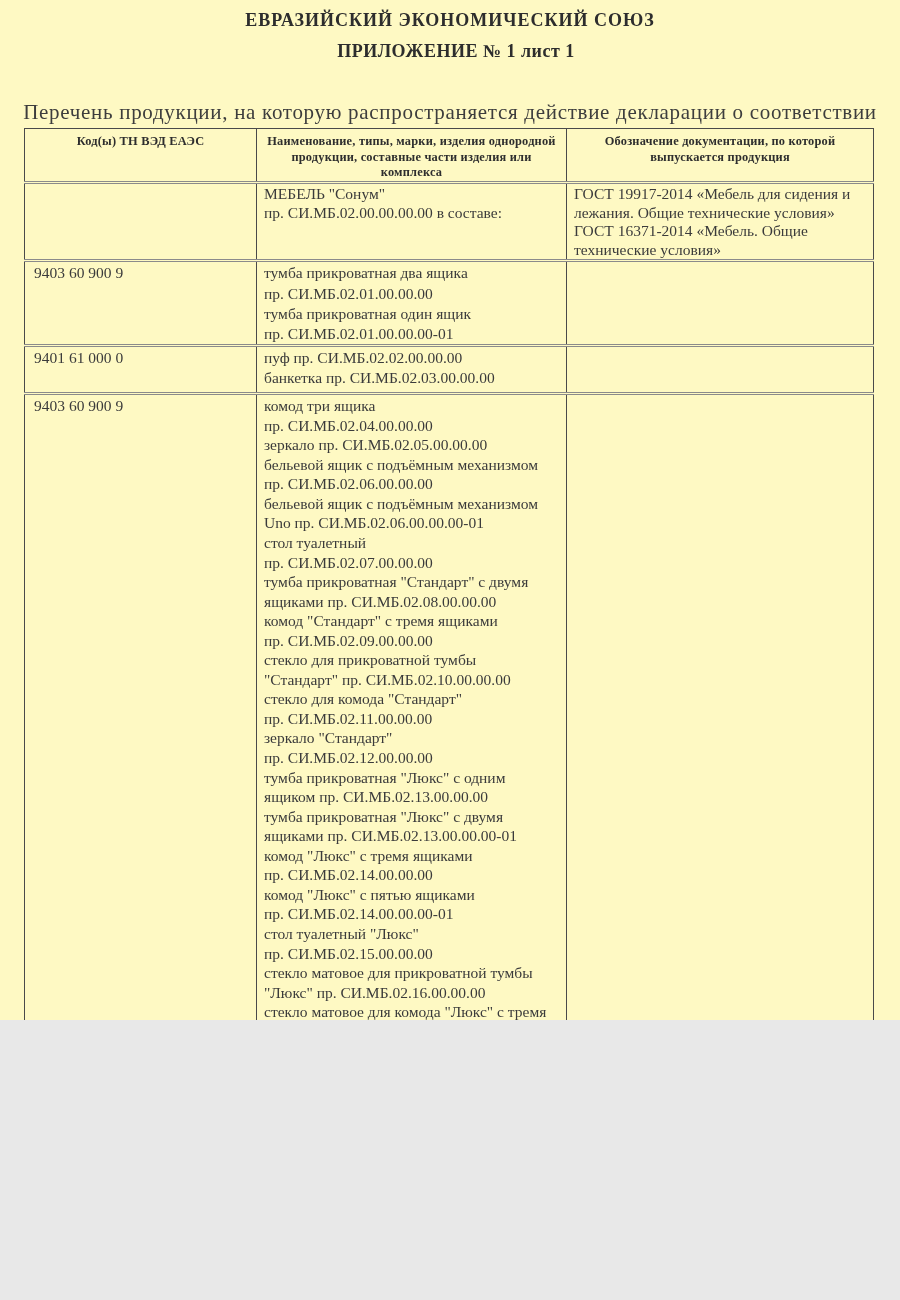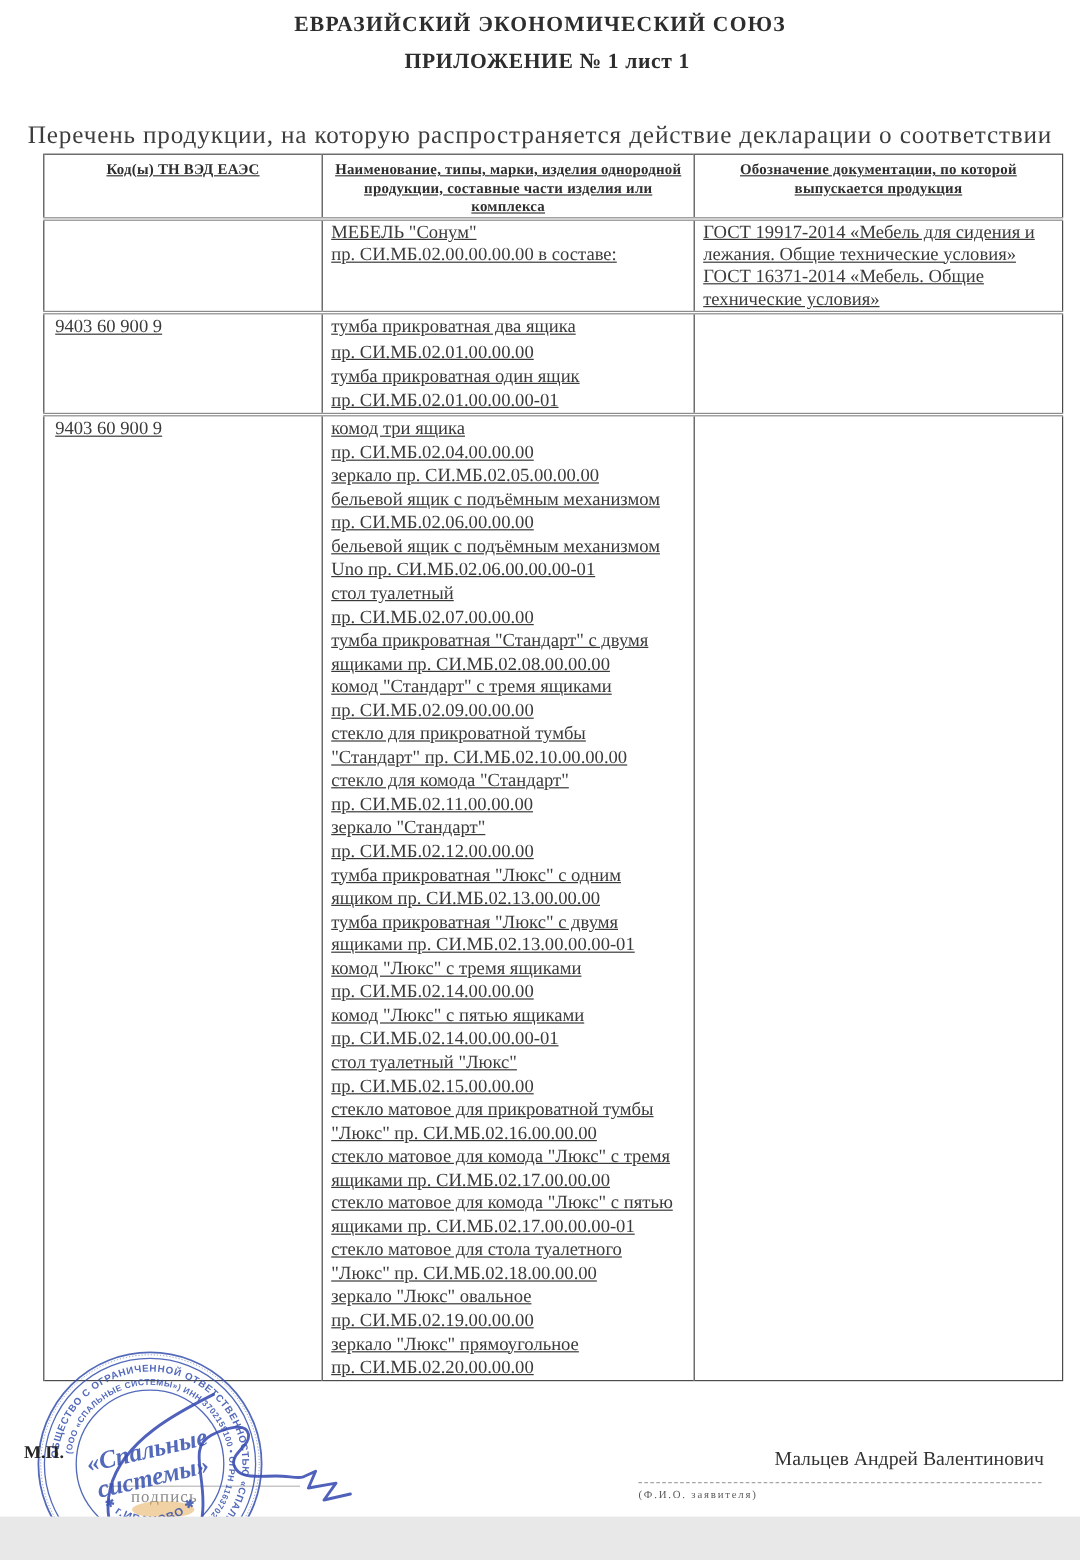--- a/index.html
+++ b/index.html
@@ -1,28 +1,28 @@
 <!DOCTYPE html>
 <html><head>
 <meta charset="utf-8">
 <style>
   html,body{margin:0;padding:0;background:#e8e8e8;}
   .page{
-    position:relative;width:900px;height:1264px;background:#ffffff;overflow:hidden;
+    position:relative;width:900px;height:1020px;background:#fef9c3;overflow:hidden;
     font-family:"Liberation Serif", serif;color:#3a3a3a;margin:0 auto;
   }
   .doc-header{position:absolute;top:10px;left:0;width:100%;text-align:center;font-weight:bold;color:#2d2d2d;}
   .h1{font-size:18px;letter-spacing:1px;margin-bottom:10px;white-space:nowrap;}
   .h2{font-size:18px;letter-spacing:.5px;margin-bottom:9px;white-space:nowrap;padding-left:12px;}
   .h3{font-size:19px;letter-spacing:.4px;white-space:nowrap;}
   .subtitle{position:absolute;top:100px;left:0;width:100%;text-align:center;font-size:21px;letter-spacing:.7px;color:#3d3d3d;white-space:nowrap;}
 
   table.products{
-    position:absolute;left:36px;top:128px;width:849px;
-    border-collapse:collapse;table-layout:fixed;border:1.6px solid #4a4a4a;text-decoration:underline;
+    position:absolute;left:24px;top:128px;width:849px;
+    border-collapse:collapse;table-layout:fixed;border:1.6px solid #4a4a4a;
   }
   col.c1{width:232px;} col.c2{width:310px;} col.c3{width:307px;}
   th{
     border-left:1.4px solid #4a4a4a;border-right:1.4px solid #4a4a4a;
     font-size:12.4px;font-weight:bold;text-align:center;vertical-align:top;
     padding:5px 10px 0;line-height:15.5px;height:47px;color:#2e2e2e;letter-spacing:.2px;
   }
   td{
     border-left:1.4px solid #4a4a4a;border-right:1.4px solid #4a4a4a;
     border-top:3px double #8b8b8b;
@@ -75,20 +75,25 @@
         <tr class="r1">
           <td class="code-cell"></td>
           <td class="name-cell">МЕБЕЛЬ "Сонум"<br>пр. СИ.МБ.02.00.00.00.00 в составе:</td>
           <td class="doc-cell">ГОСТ 19917-2014 «Мебель для сидения и<br>лежания. Общие технические условия»<br>ГОСТ 16371-2014 «Мебель. Общие<br>технические условия»</td>
         </tr>
         <tr class="r2">
           <td class="code-cell">9403 60 900 9</td>
           <td class="name-cell">тумба прикроватная два ящика<br>пр. СИ.МБ.02.01.00.00.00<br>тумба прикроватная один ящик<br>пр. СИ.МБ.02.01.00.00.00-01</td>
           <td class="doc-cell"></td>
         </tr>
+        <tr class="r3">
+          <td class="code-cell">9401 61 000 0</td>
+          <td class="name-cell">пуф пр. СИ.МБ.02.02.00.00.00<br>банкетка пр. СИ.МБ.02.03.00.00.00</td>
+          <td class="doc-cell"></td>
+        </tr>
         <tr class="r4">
           <td class="code-cell">9403 60 900 9</td>
           <td class="name-cell">комод три ящика<br>пр. СИ.МБ.02.04.00.00.00<br>зеркало пр. СИ.МБ.02.05.00.00.00<br>бельевой ящик с подъёмным механизмом<br>пр. СИ.МБ.02.06.00.00.00<br>бельевой ящик с подъёмным механизмом<br>Uno пр. СИ.МБ.02.06.00.00.00-01<br>стол туалетный<br>пр. СИ.МБ.02.07.00.00.00<br>тумба прикроватная "Стандарт" с двумя<br>ящиками  пр. СИ.МБ.02.08.00.00.00<br>комод "Стандарт" с тремя ящиками<br>пр. СИ.МБ.02.09.00.00.00<br>стекло для прикроватной тумбы<br>"Стандарт" пр. СИ.МБ.02.10.00.00.00<br>стекло для комода "Стандарт"<br>пр. СИ.МБ.02.11.00.00.00<br>зеркало "Стандарт"<br>пр. СИ.МБ.02.12.00.00.00<br>тумба прикроватная "Люкс" с одним<br>ящиком пр. СИ.МБ.02.13.00.00.00<br>тумба прикроватная "Люкс" с двумя<br>ящиками пр. СИ.МБ.02.13.00.00.00-01<br>комод "Люкс" с тремя ящиками<br>пр. СИ.МБ.02.14.00.00.00<br>комод "Люкс" с пятью ящиками<br>пр. СИ.МБ.02.14.00.00.00-01<br>стол туалетный "Люкс"<br>пр. СИ.МБ.02.15.00.00.00<br>стекло матовое для прикроватной тумбы<br>"Люкс" пр. СИ.МБ.02.16.00.00.00<br>стекло матовое для комода "Люкс" с тремя<br>ящиками пр. СИ.МБ.02.17.00.00.00<br>стекло матовое для комода "Люкс" с пятью<br>ящиками пр. СИ.МБ.02.17.00.00.00-01<br>стекло матовое для стола туалетного<br>"Люкс" пр. СИ.МБ.02.18.00.00.00<br>зеркало "Люкс" овальное<br>пр. СИ.МБ.02.19.00.00.00<br>зеркало "Люкс" прямоугольное<br>пр. СИ.МБ.02.20.00.00.00</td>
           <td class="doc-cell"></td>
         </tr>
       </tbody>
   </table>
 
   <div class="mp">М.П.</div>
   <div class="sig-line-left"></div>

